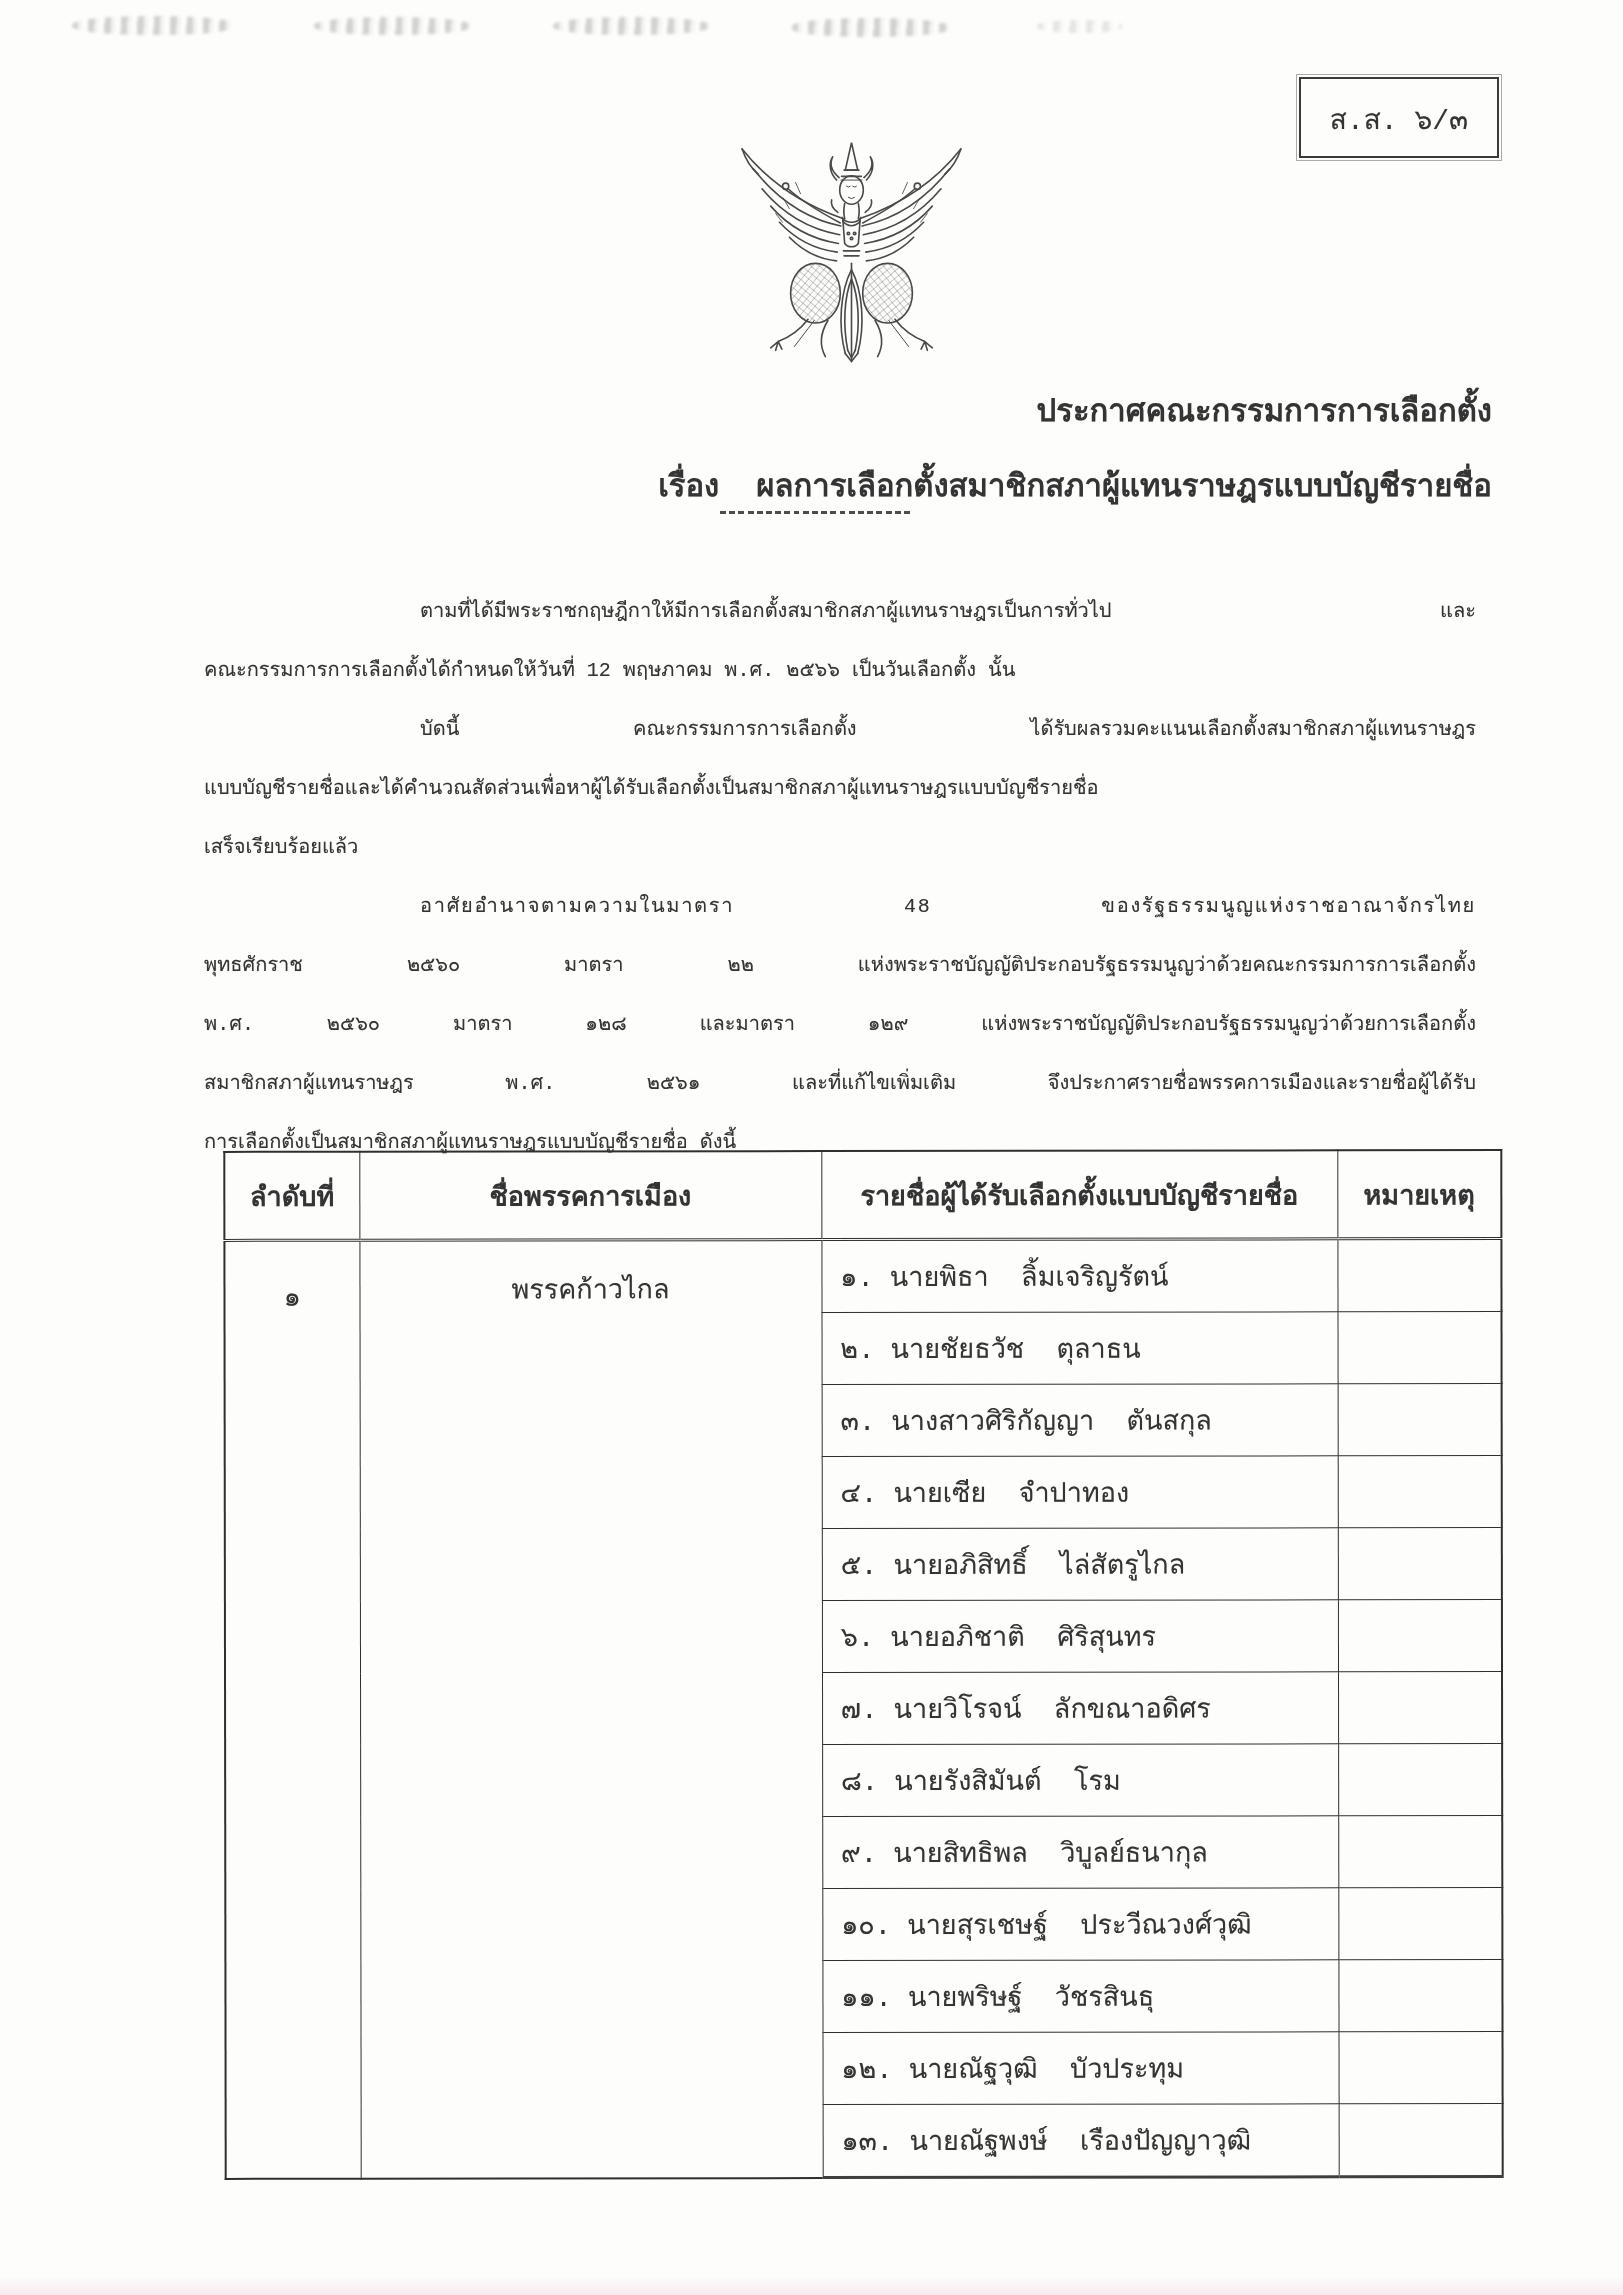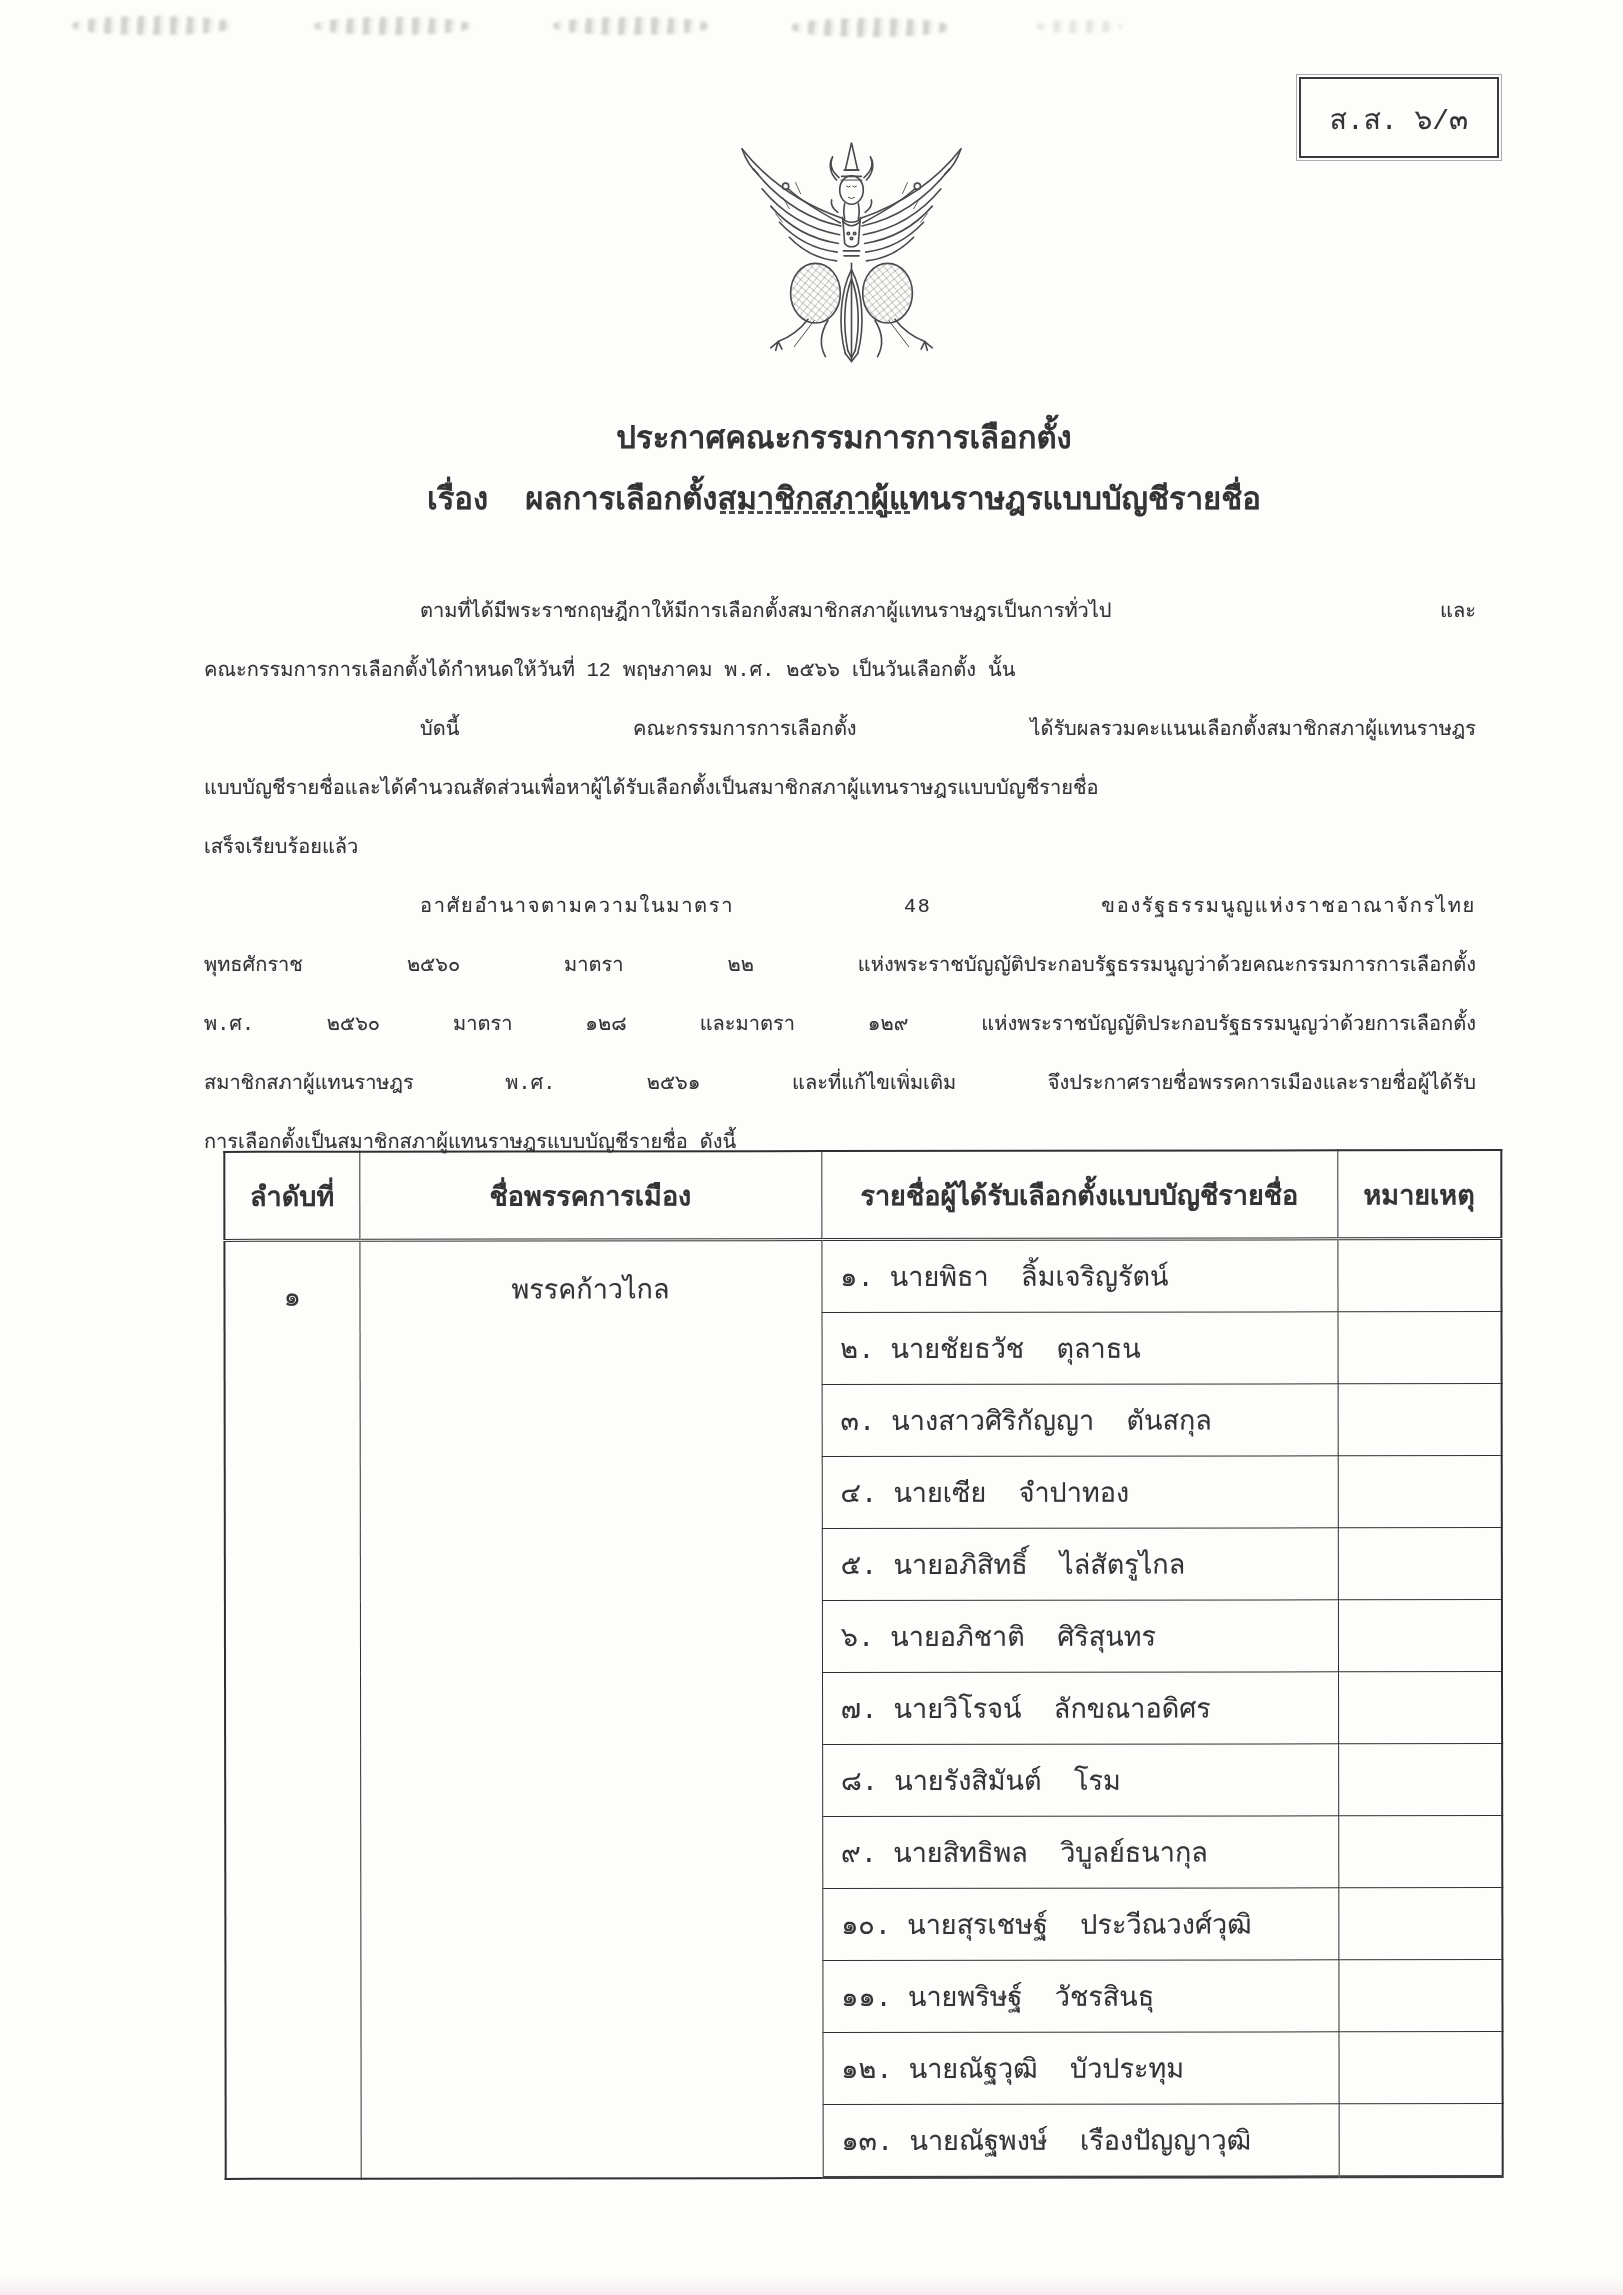--- a/index.html
+++ b/index.html
@@ -33,24 +33,24 @@
     position:absolute; left:1299px; top:77px; width:196px; height:77px;
     border:2.6px solid #3a3a3a; outline:0.7px solid #ababab; outline-offset:2px;
     text-align:center; line-height:86px; font-size:28px;
   }
 
   
   #garuda { position:absolute; left:721px; top:139px; width:261px; height:230px; }
   #garuda svg { width:100%; height:100%; }
 
   
-  .center-zone { position:absolute; left:196px; right:131px; text-align:center;margin-top:27px; }
+  .center-zone { position:absolute; left:196px; right:131px; text-align:right; }
   .title { font-weight:bold; font-size:31px; white-space:pre; }
   #title-1 { top:385px; }
-  #title-2 { top:446px; }
+  #title-2 { top:460px; }
   #dash-sep {
     position:absolute; top:511px; left:50%; margin-left:-92px;
     width:193px; height:3.3px;
     background:repeating-linear-gradient(90deg,#4c4c4c 0 5.9px, transparent 5.9px 9.2px);
   }
 
   
   #body-text { position:absolute; left:204px; top:582px; width:1272px; font-size:20px; }
   .line {
     height:59px; line-height:59px; white-space:nowrap;

